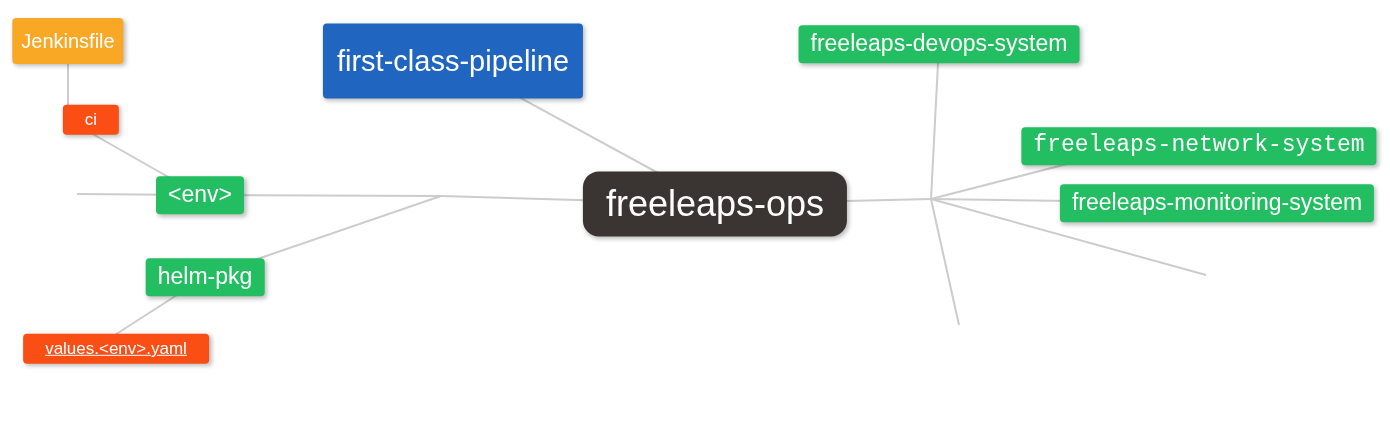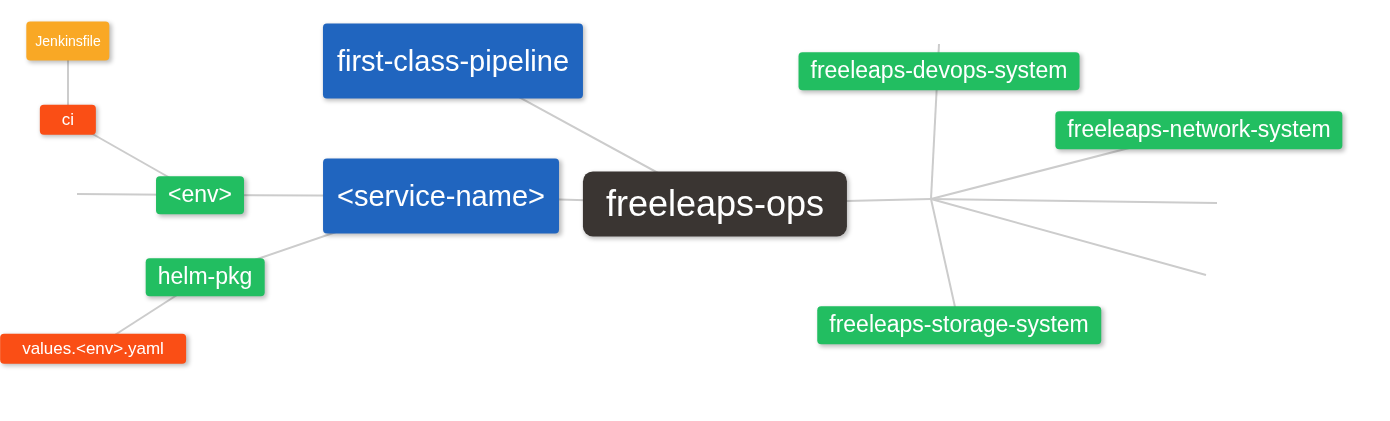--- a/index.html
+++ b/index.html
@@ -30,25 +30,25 @@
     transform: translate(-50%, -50%);
     color: var(--text, #ffffff);
     white-space: nowrap;
     border-radius: 4px;
     box-shadow: 2px 2px 4px rgba(0,0,0,0.25);
     line-height: 1.2;
     text-align: center;
     cursor: pointer;
     user-select: none;
   }
-  .d0 { background: var(--root);   font-size: 36px; padding: 11px 23px; border-radius: 10px; }
+  .d0 { background: var(--root);   font-size: 36px; padding: 11px 23px; border-radius: 16px; }
   .d1 { background: var(--level1); font-size: 29px; padding: 20px 14px; }
   .d2 { background: var(--level2); font-size: 23px; padding: 5px 12px; }
-  .d3 { background: var(--level3); font-size: 17px; padding: 5px 22px; }
-  .d4 { background: var(--level4); font-size: 14px; padding: 11px 9px; }
+  .d3 { background: var(--level3); font-size: 17px; padding: 5px 22px; margin-left: 23px; }
+  .d4 { background: var(--level4); font-size: 20px; padding: 11px 9px; }
 </style>
 </head>
 <body>
 
 <div class="canvas">
 
   <svg class="edges" viewBox="0 0 1390 421">
     <line class="edge" x1="68" y1="41" x2="68" y2="120"></line>
     <line class="edge" x1="68" y1="120" x2="200" y2="195"></line>
     <line class="edge" x1="77" y1="194" x2="200" y2="195"></line>
@@ -62,23 +62,22 @@
     <line class="edge" x1="931" y1="199" x2="1199" y2="130"></line>
     <line class="edge" x1="931" y1="199" x2="1217" y2="203"></line>
     <line class="edge" x1="931" y1="199" x2="1206" y2="275"></line>
     <line class="edge" x1="931" y1="199" x2="959" y2="325"></line>
   </svg>
 
   <div class="node d4" style="left:68px;  top:41px;">Jenkinsfile</div>
   <div class="node d3" style="left:68px;  top:120px;">ci</div>
   <div class="node d2" style="left:200px; top:195px;">&lt;env&gt;</div>
   <div class="node d2" style="left:205px; top:277px;text-align:center;">helm-pkg</div>
-  <div class="node d3" style="left:93px;  top:349px;">values.&lt;env&gt;.yaml</div>
+  <div class="node d3" style="left:93px;  top:349px;text-decoration:underline;">values.&lt;env&gt;.yaml</div>
 
   <div class="node d1" style="left:453px; top:61px;">first-class-pipeline</div>
-  <div class="node d1" style="left:441px; top:196px;">&lt;service-name&gt;</div>
   <div class="node d0" style="left:715px; top:204px;">freeleaps-ops</div>
 
-  <div class="node d2" style="left:939px;  top:44px;margin-top:27px;">freeleaps-devops-system</div>
-  <div class="node d2" style="left:1199px; top:130px;">freeleaps-network-system</div>
-  <div class="node d2" style="left:959px;  top:325px;">freeleaps-storage-system</div>
+  <div class="node d2" style="left:939px;  top:44px;">freeleaps-devops-system</div>
+  <div class="node d2" style="left:1199px; top:146px;font-family:Liberation Mono, monospace;">freeleaps-network-system</div>
+  <div class="node d2" style="left:1217px; top:203px;">freeleaps-monitoring-system</div>
 
 </div>
 
 </body></html>

